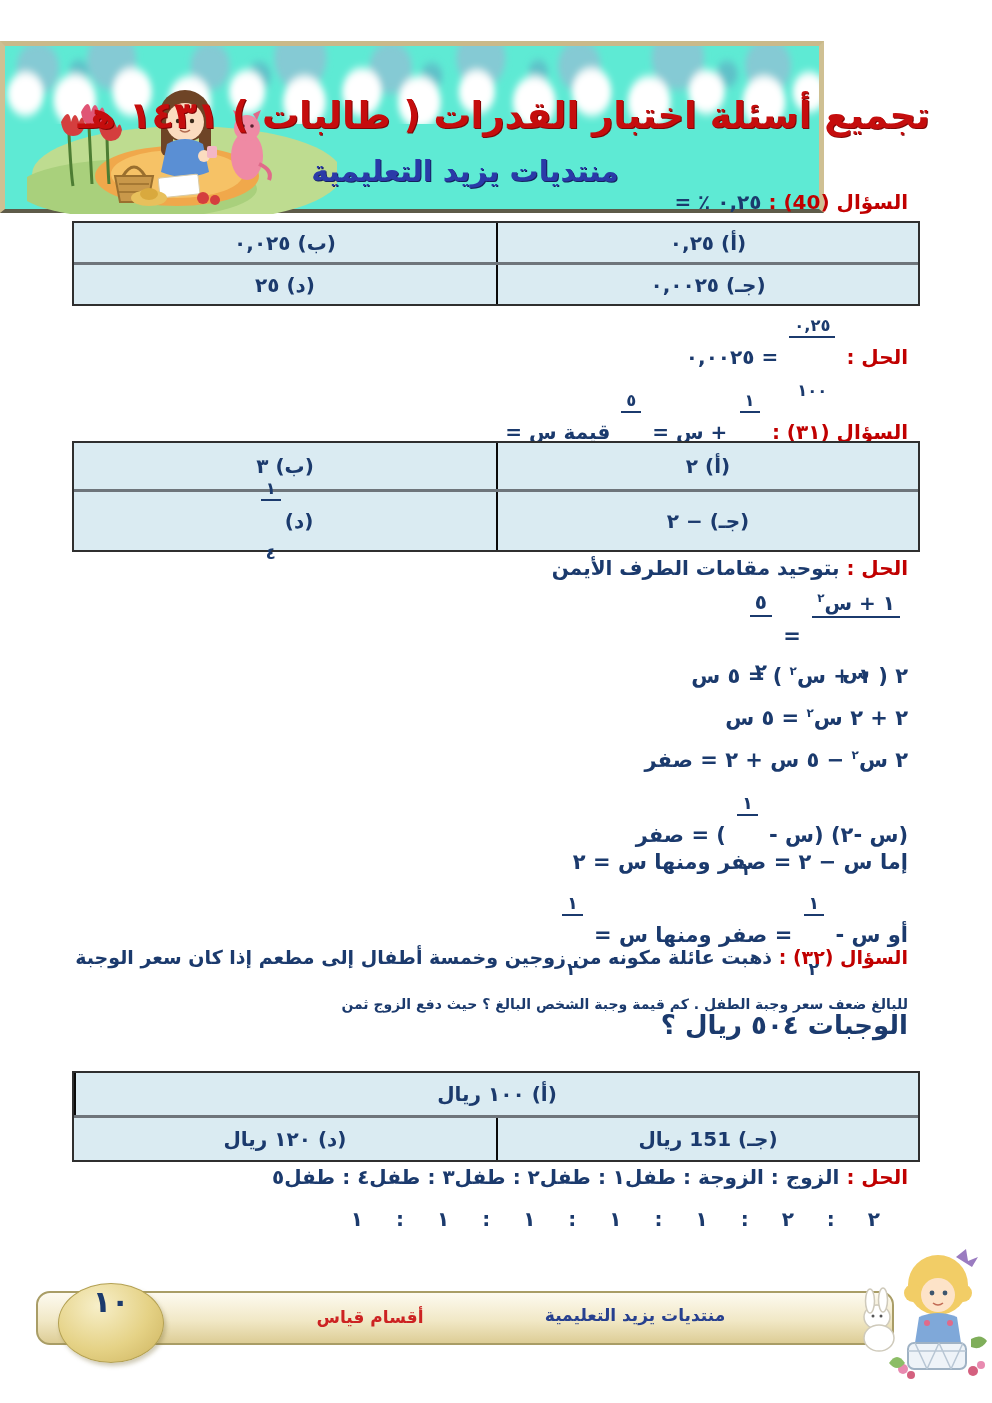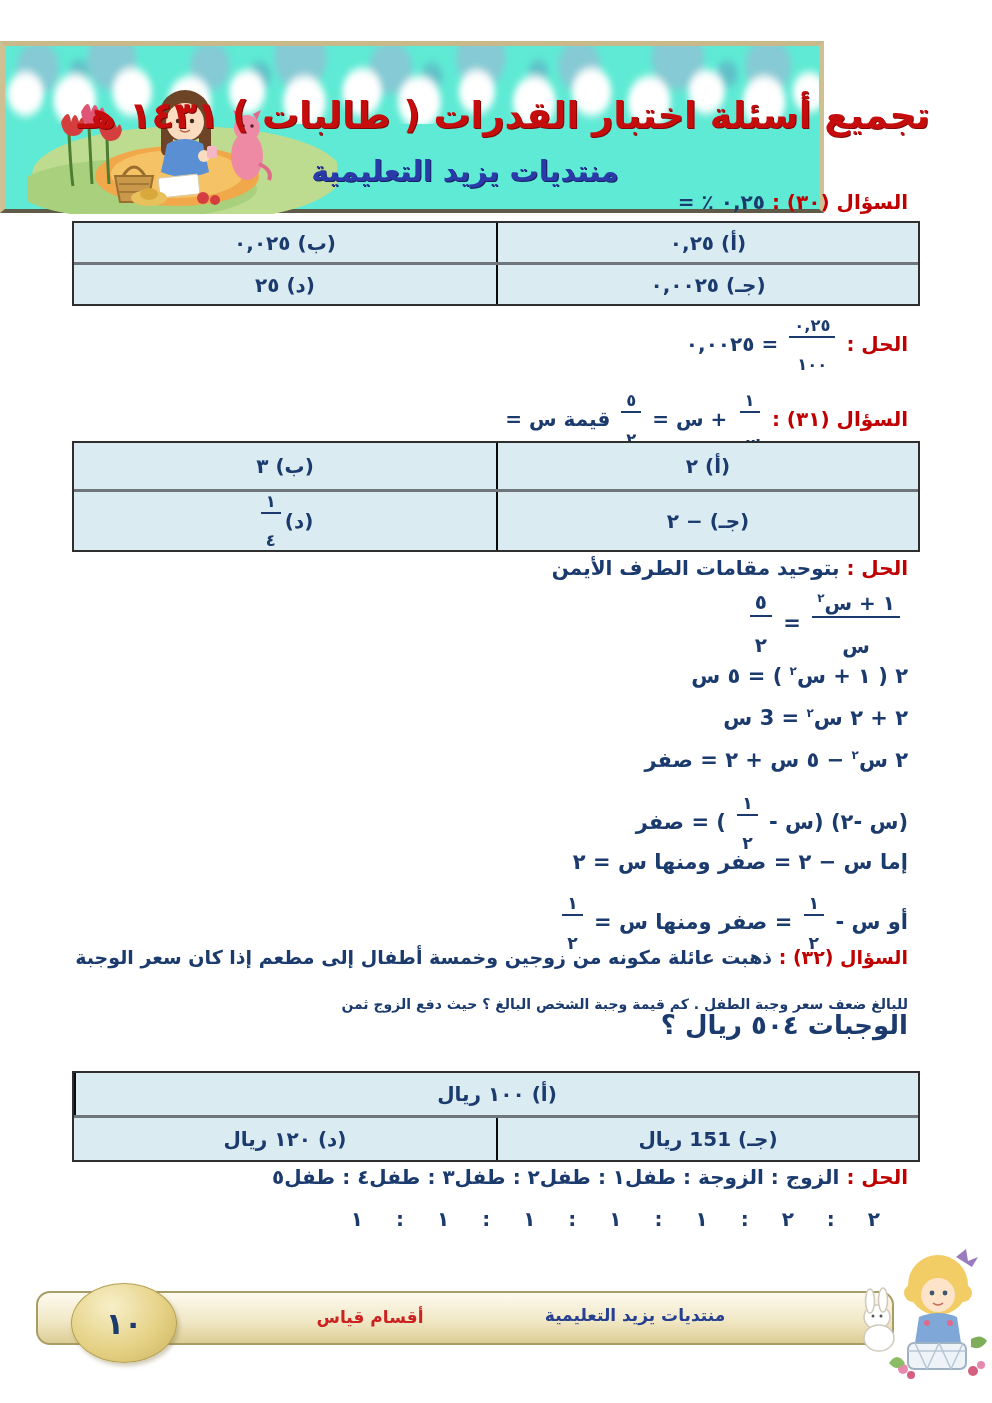--- a/index.html
+++ b/index.html
@@ -41,36 +41,36 @@
   .tcell {
     flex:1 1 50%; display:flex; align-items:center; justify-content:center;
     font-size:20px; font-weight:bold; color:#1b3a6d; background:#daebf2;
   }
   .trow .tcell:first-child { border-left:2px solid #0a0a0a; }
   .h39 .tcell { height:39px; } .h42 .tcell { height:42px; }
   .h46 .tcell { height:46px; } .h58 .tcell { height:58px; }
   
   .frac {
     display:inline-flex; flex-direction:column; align-items:center;
-    vertical-align:middle; line-height:1.05; margin:0 4px; font-size:0.82em;
+    vertical-align:middle; line-height:1.05; margin:0 4px; font-size:0.82em;gap:26px;
   }
   .fnum { padding:0 5px 2px; border-bottom:2.5px solid currentColor; }
   .fden { padding-top:18px; }
   sup.s2 { font-size:12px; vertical-align:super; font-weight:bold; }
   
   .fbar {
     position:absolute; top:1291px; left:36px; width:858px; height:54px;
     border:2px solid #a99d66; border-radius:14px;
     background:linear-gradient(#fdfaf0, #f1e8c6 55%, #ddcd96);
   }
   .foval {
-    position:absolute; top:1283px; left:71px; width:106px; height:80px;
+    position:absolute; top:1283px; left:58px; width:106px; height:80px;
     border-radius:50%; border:1px solid #b3a052;
     background:radial-gradient(ellipse at 38% 28%, #f7efc9, #e5d286 55%, #ccb25c);
-    display:flex; align-items:center; justify-content:center;
+    display:flex; justify-content:center;
     box-shadow:2px 3px 4px rgba(120,105,50,.35);
   }
   .fpage { font-size:30px; font-weight:bold; color:#1b3a6d; }
   .fsection { position:absolute; top:1307px; left:300px; width:140px; text-align:center;
     font-size:17px; font-weight:bold; color:#cc2222; }
   .fsite { position:absolute; top:1305px; left:535px; width:200px; text-align:center;
     font-size:17px; font-weight:bold; color:#27408f; }
   .fgirl { position:absolute; top:1243px; left:853px; width:139px; height:140px; }
   .ws { word-spacing:26px;text-align:center; }
 </style>
@@ -170,21 +170,21 @@
         <circle cx="176" cy="134" r="6" fill="#d43e3e"></circle>
           <circle cx="188" cy="136" r="5" fill="#d43e3e"></circle>
       </g>
     </svg>
 
     <div class="t-red">تجميع أسئلة اختبار القدرات ( طالبات ) ١٤٣١ هـ</div>
     <div class="t-blue">منتديات يزيد التعليمية</div>
   </div>
 
   <div class="line" style="top:190px; right:84px;">
-    <span class="red">السؤال (٣٠) :</span>
+    <span class="red">السؤال (40) :</span>
     <span class="navy">٠,٢٥ ٪ =</span>
   </div>
 
   <div class="tbl" style="top:221px;">
     <div class="trow h39">
       <div class="tcell">(أ) ٠,٢٥</div>
       <div class="tcell">(ب) ٠,٠٢٥</div>
     </div>
     <div class="trow h39">
       <div class="tcell">(جـ) ٠,٠٠٢٥</div>
@@ -246,21 +246,21 @@
     <span class="frac navy" style="font-size:20px;">
       <span class="fnum">٥</span>
         <span class="fden">٢</span>
     </span>
   </div>
 
   <div class="line" style="top:664px; right:84px; font-size:21px;">
     <span class="navy">٢ ( ١ + س</span><sup class="s2 navy">٢</sup><span class="navy"> ) = ٥ س</span>
   </div>
   <div class="line" style="top:706px; right:84px; font-size:21px;">
-    <span class="navy">٢ + ٢ س</span><sup class="s2 navy">٢</sup><span class="navy"> = 3 س</span>
+    <span class="navy">٢ + ٢ س</span><sup class="s2 navy">٢</sup><span class="navy"> = ٥ س</span>
   </div>
   <div class="line" style="top:748px; right:84px; font-size:21px;">
     <span class="navy">٢ س</span><sup class="s2 navy">٢</sup><span class="navy"> − ٥ س + ٢ = صفر</span>
   </div>
   <div class="line" style="top:794px; right:84px; font-size:21px;">
     <span class="navy">(س -٢) (س -</span>
     <span class="frac navy">
       <span class="fnum">١</span>
         <span class="fden">٢</span>
     </span>

